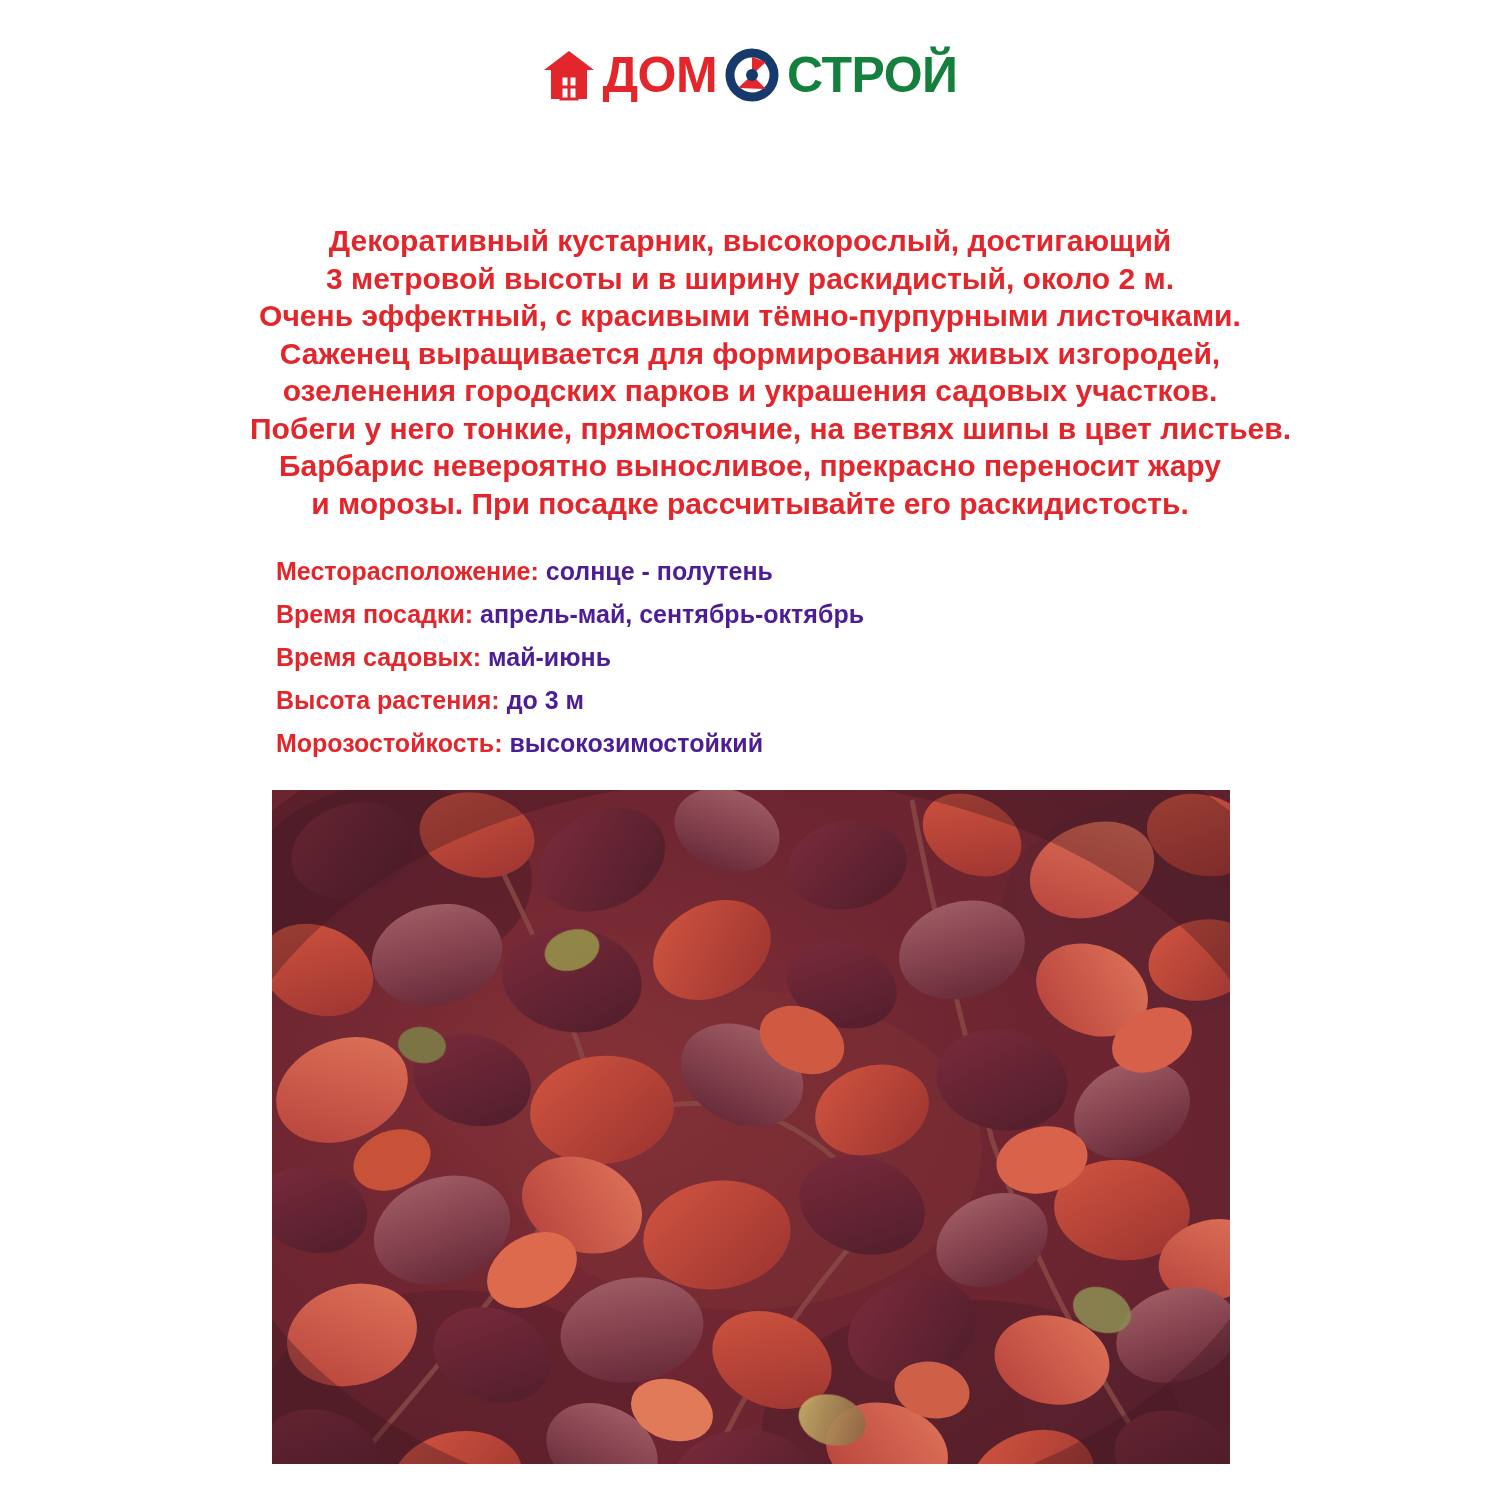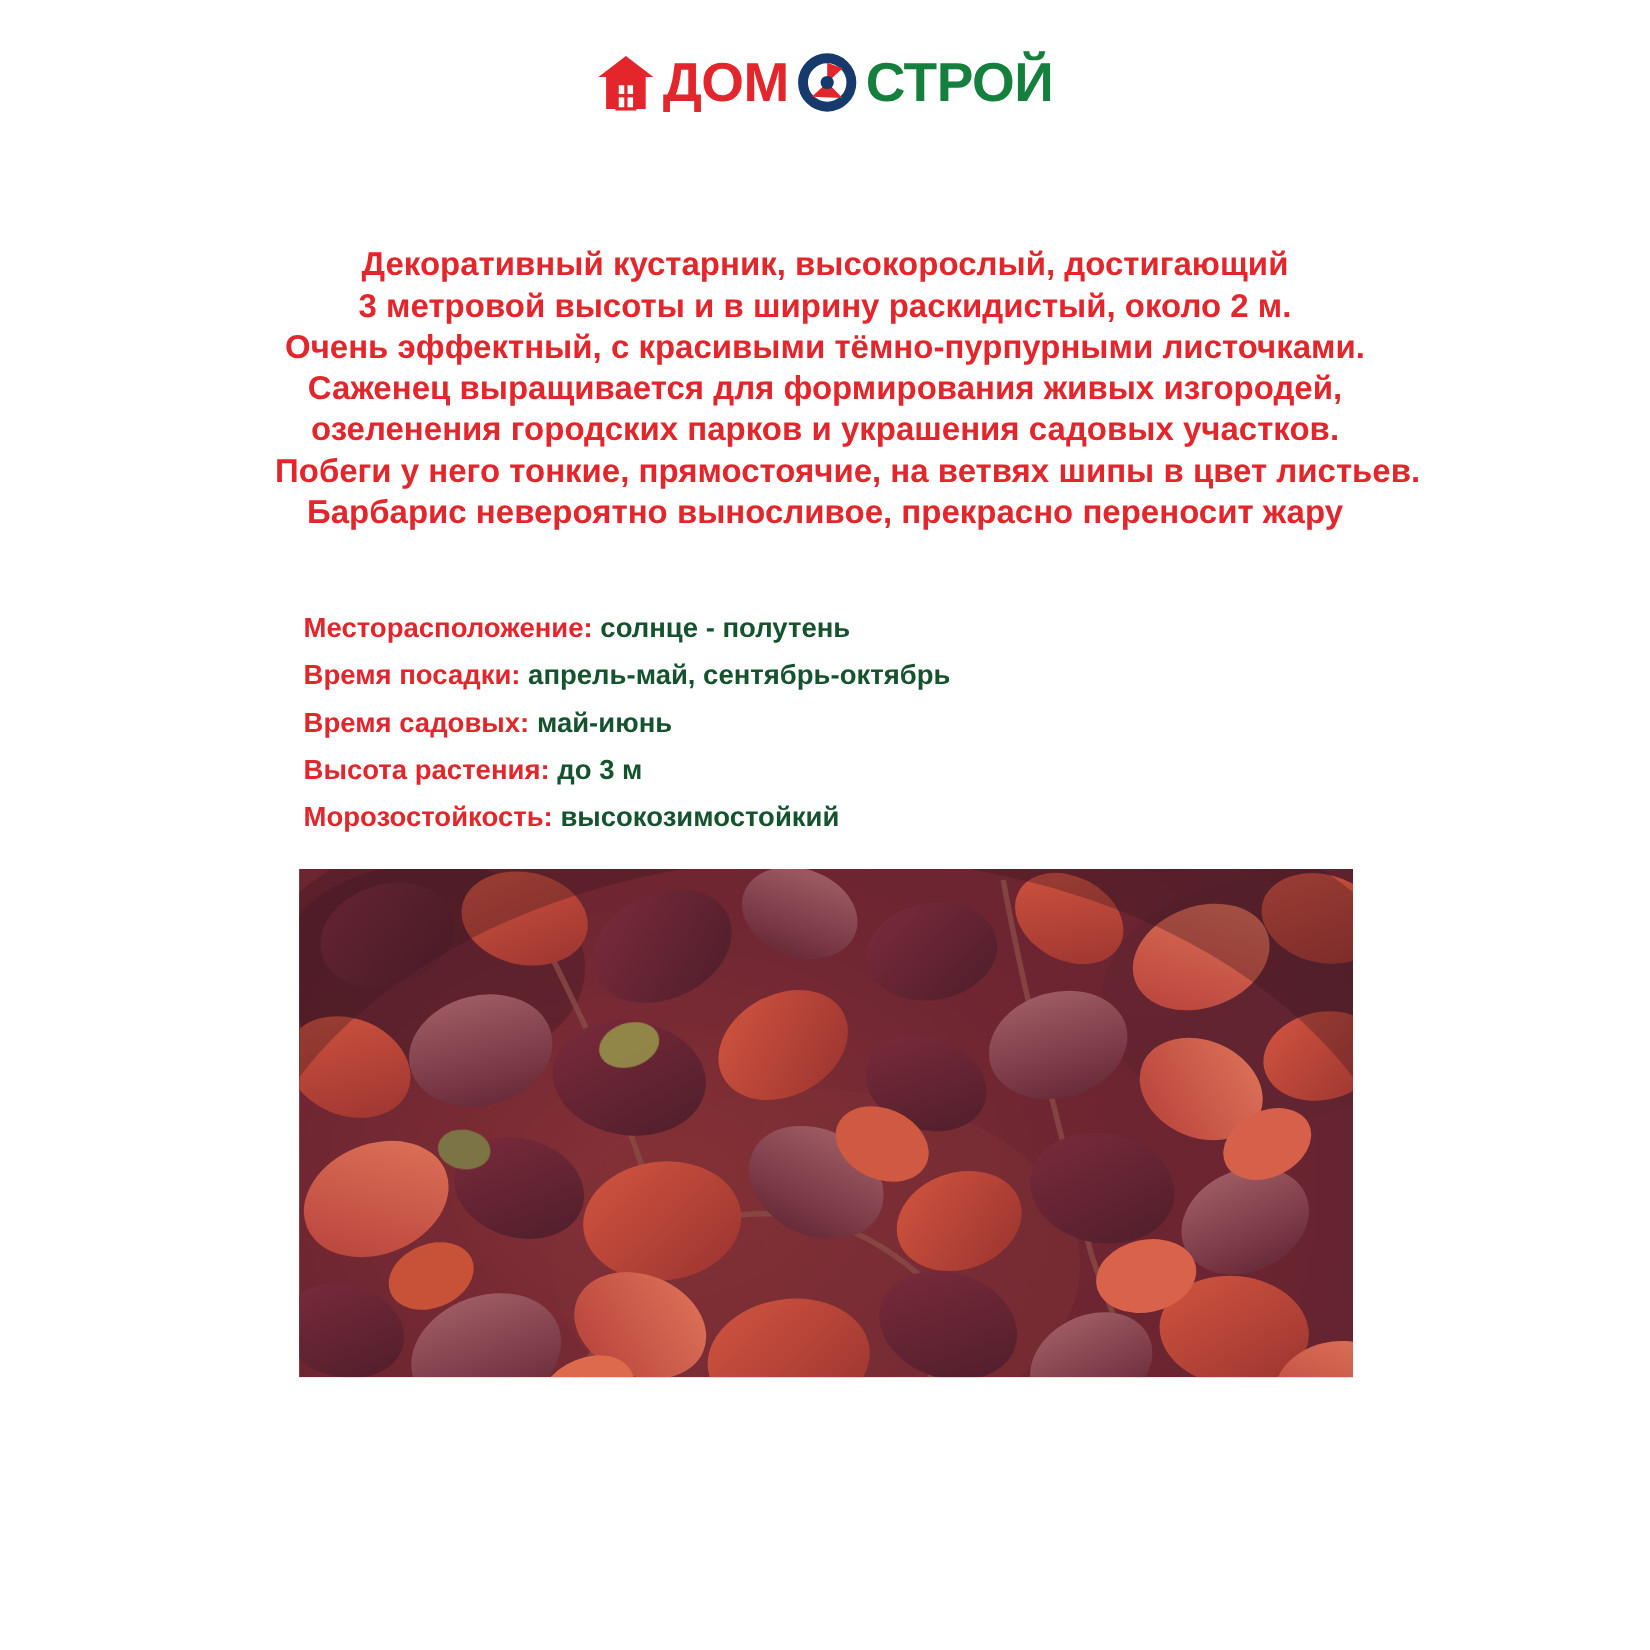--- a/index.html
+++ b/index.html
@@ -3,21 +3,21 @@
 <meta charset="utf-8">
 <style>
   html, body {
     margin: 0;
     padding: 0;
     background: #ffffff;
   }
   .page {
     position: relative;
     width: 1500px;
-    height: 1252px;
+    height: 1464px;
     background: #ffffff;
     font-family: "Liberation Sans", sans-serif;
     overflow: hidden;
   }
 
   
   .logo {
     position: absolute;
     top: 48px;
     left: 0;
@@ -85,21 +85,21 @@
     left: 276px;
     width: 1000px;
   }
   .spec-row {
     font-size: 25px;
     line-height: 43px;
     font-weight: bold;
     white-space: nowrap;
   }
   .spec-label { color: #e3262b; }
-  .spec-value { color: #14532d; }
+  .spec-value { color: #4c1d95; }
 
   
   .photo {
     position: absolute;
     left: 272px;
     top: 790px;
     width: 958px;
     height: 718px;
     overflow: hidden;
     background: #6b2230;
@@ -134,20 +134,21 @@
 
 
   <div class="description">
     <div>Декоративный кустарник, высокорослый, достигающий</div>
     <div>3 метровой высоты и в ширину раскидистый, около 2 м.</div>
     <div>Очень эффектный, с красивыми тёмно-пурпурными листочками.</div>
     <div>Саженец выращивается для формирования живых изгородей,</div>
     <div>озеленения городских парков и украшения садовых участков.</div>
     <div>Побеги у него тонкие, прямостоячие, на ветвях шипы в цвет листьев.</div>
     <div>Барбарис невероятно выносливое, прекрасно переносит жару</div>
+    <div>и морозы. При посадке рассчитывайте его раскидистость.</div>
   </div>
 
   <div class="specs">
     <div class="spec-row">
       <span class="spec-label">Месторасположение:</span>
       <span class="spec-value">солнце - полутень</span>
     </div>
     <div class="spec-row">
       <span class="spec-label">Время посадки:</span>
       <span class="spec-value">апрель-май, сентябрь-октябрь</span>

